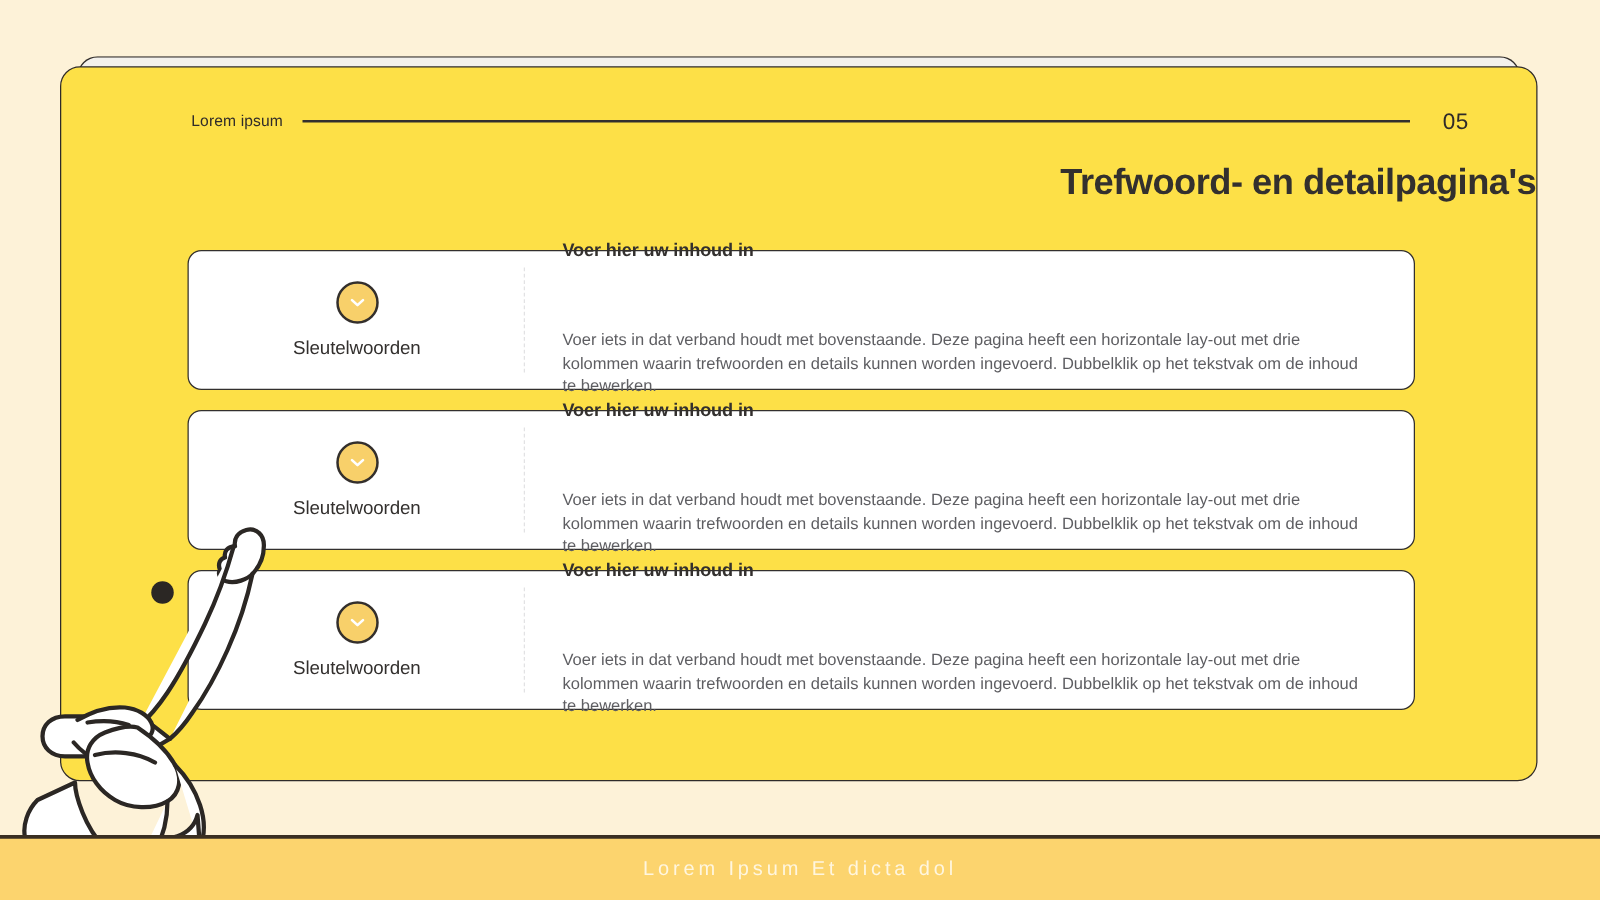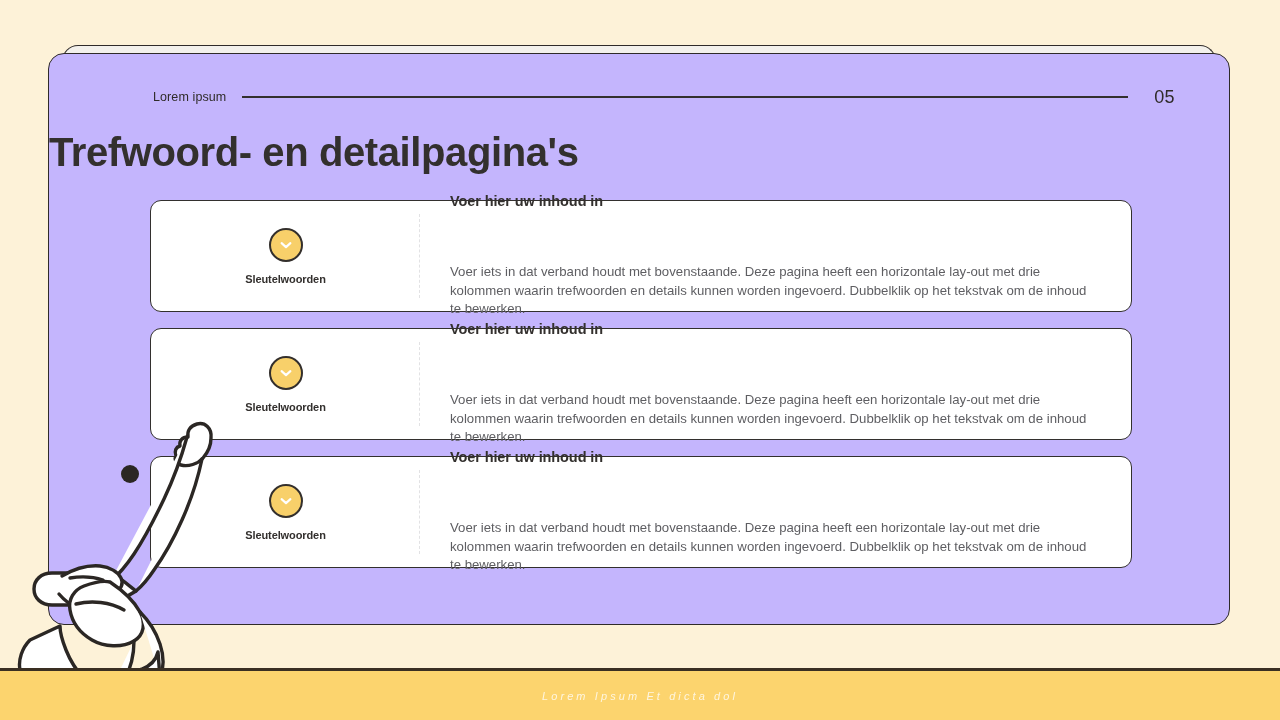--- a/index.html
+++ b/index.html
@@ -36,21 +36,21 @@
     border-bottom: none;
   }
 
   
   .slide-panel {
     position: absolute;
     left: 48px;
     top: 53px;
     width: 1182px;
     height: 572px;
-    background: #c4b5fd;
+    background: #fde047;
     border: 1.8px solid #2F2B29;
     border-radius: 16px;
   }
 
   
   .slide-header {
     position: absolute;
     left: 0; right: 0;
     top: 31px;
     height: 24px;
@@ -74,22 +74,22 @@
     font-size: 18px;
     color: #2F2B29;
     letter-spacing: 0.4px;
   }
 
   
   .slide-title {
     position: absolute;
     left: 0; right: 0;
     top: 76px;
-    text-align: left;
-    font-size: 40px;
+    text-align: right;
+    font-size: 29px;
     font-weight: bold;
     color: #33302E;
     letter-spacing: -0.4px;
   }
 
   
   .rows {
     position: absolute;
     left: 101px;
     top: 146px;
@@ -135,22 +135,22 @@
     border-radius: 50%;
     background: #F8D06A;
     border: 2.2px solid #332F2C;
     display: flex;
     align-items: center;
     justify-content: center;
   }
   .kw-icon svg { display: block; }
 
   .kw-label {
-    font-size: 11px;
-    font-weight: bold;
+    font-size: 15px;
+    font-weight: normal;
     color: #33302E;
     letter-spacing: -0.1px;
   }
 
   
   .txt-col {
     flex: 1;
     padding: 0 44px 0 30px;
     display: flex;
     flex-direction: column;
@@ -177,24 +177,23 @@
     left: 0; right: 0;
     bottom: 0;
     height: 52px;
     background: #FCD46E;
     border-top: 3px solid #3A2F22;
     display: flex;
     align-items: center;
     justify-content: center;
   }
   .footer-text {
-    font-size: 11px;
+    font-size: 16px;
     color: rgba(255,255,255,0.78);
     letter-spacing: 3.1px;
-    font-style: italic;
   }
 
   
   .illustration {
     position: absolute;
     left: 6px;
     top: 404px;
     width: 240px;
     height: 290px;
     pointer-events: none;

